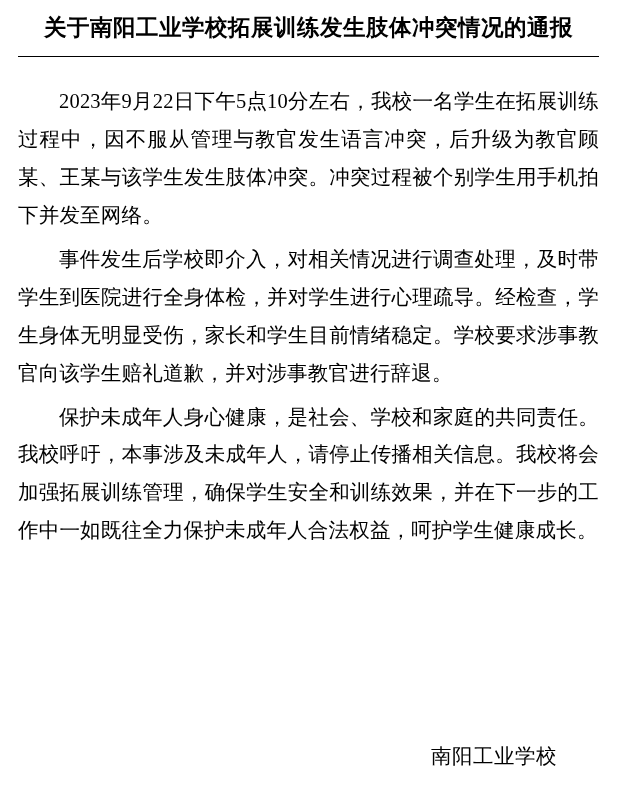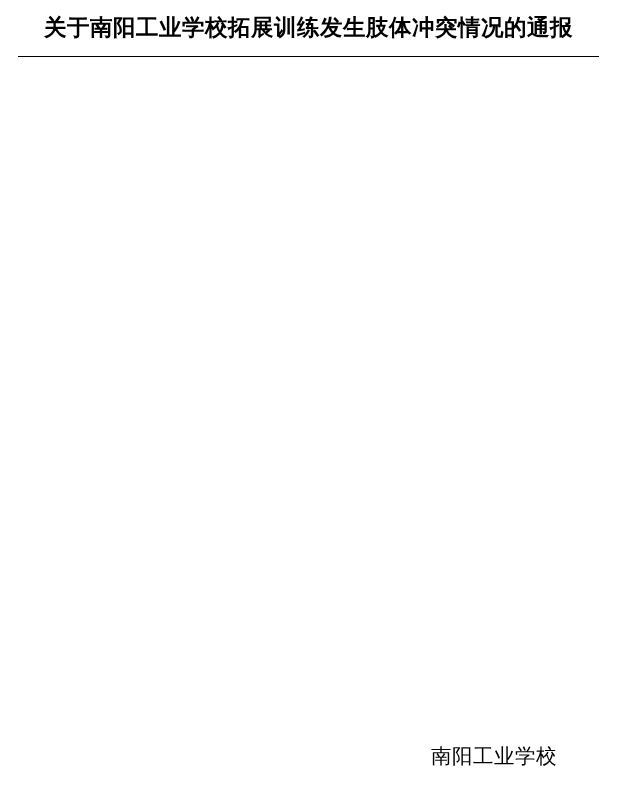--- a/index.html
+++ b/index.html
@@ -71,19 +71,22 @@
 </head>
 <body>
 
 <div class="page">
 
   <h1 class="doc-title">关于南阳工业学校拓展训练发生肢体冲突情况的通报</h1>
 
   <hr class="title-rule">
 
   <div class="body-text">
+    <p class="para">2023年9月22日下午5点10分左右，我校一名学生在拓展训练过程中，因不服从管理与教官发生语言冲突，后升级为教官顾某、王某与该学生发生肢体冲突。冲突过程被个别学生用手机拍下并发至网络。</p>
+    <p class="para">事件发生后学校即介入，对相关情况进行调查处理，及时带学生到医院进行全身体检，并对学生进行心理疏导。经检查，学生身体无明显受伤，家长和学生目前情绪稳定。学校要求涉事教官向该学生赔礼道歉，并对涉事教官进行辞退。</p>
+    <p class="para">保护未成年人身心健康，是社会、学校和家庭的共同责任。我校呼吁，本事涉及未成年人，请停止传播相关信息。我校将会加强拓展训练管理，确保学生安全和训练效果，并在下一步的工作中一如既往全力保护未成年人合法权益，呵护学生健康成长。</p>
   </div>
 
   <div class="signature">
     <div class="sign-line">南阳工业学校</div>
   </div>
 
 </div>
 
 </body></html>

